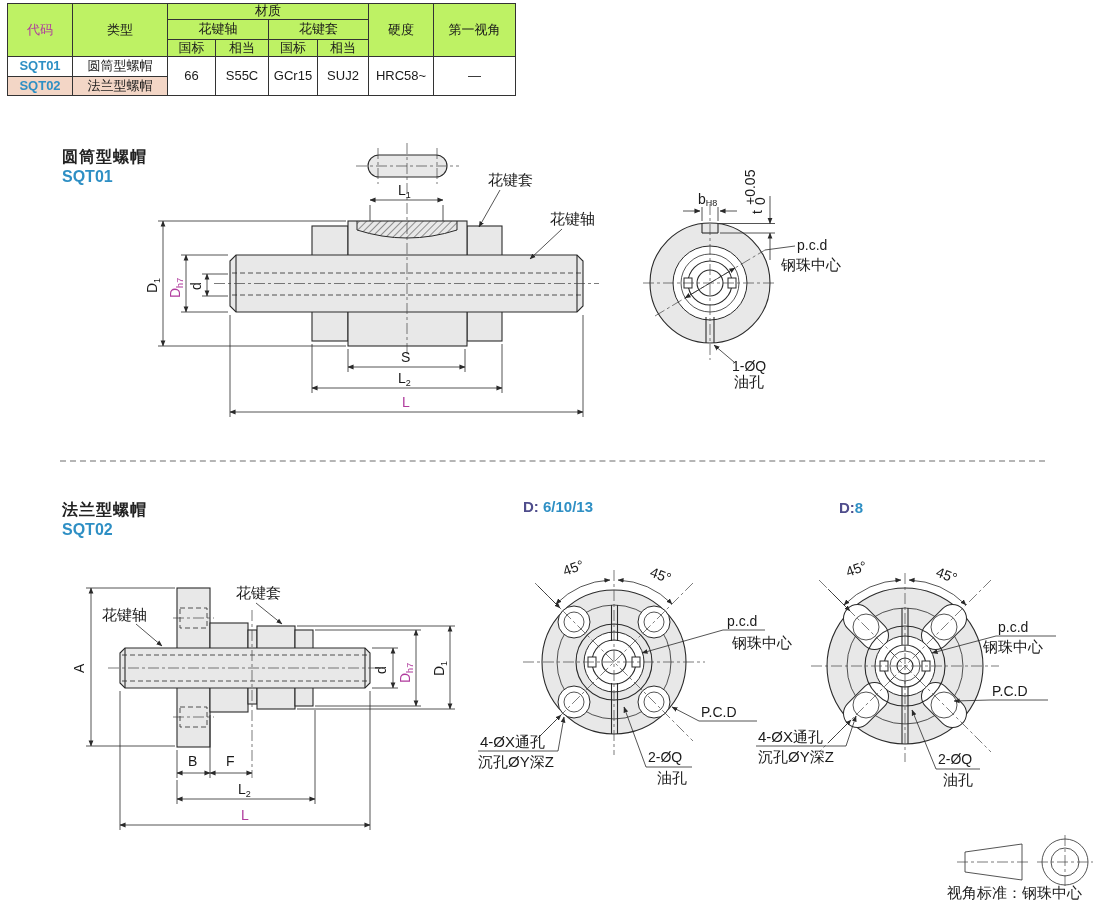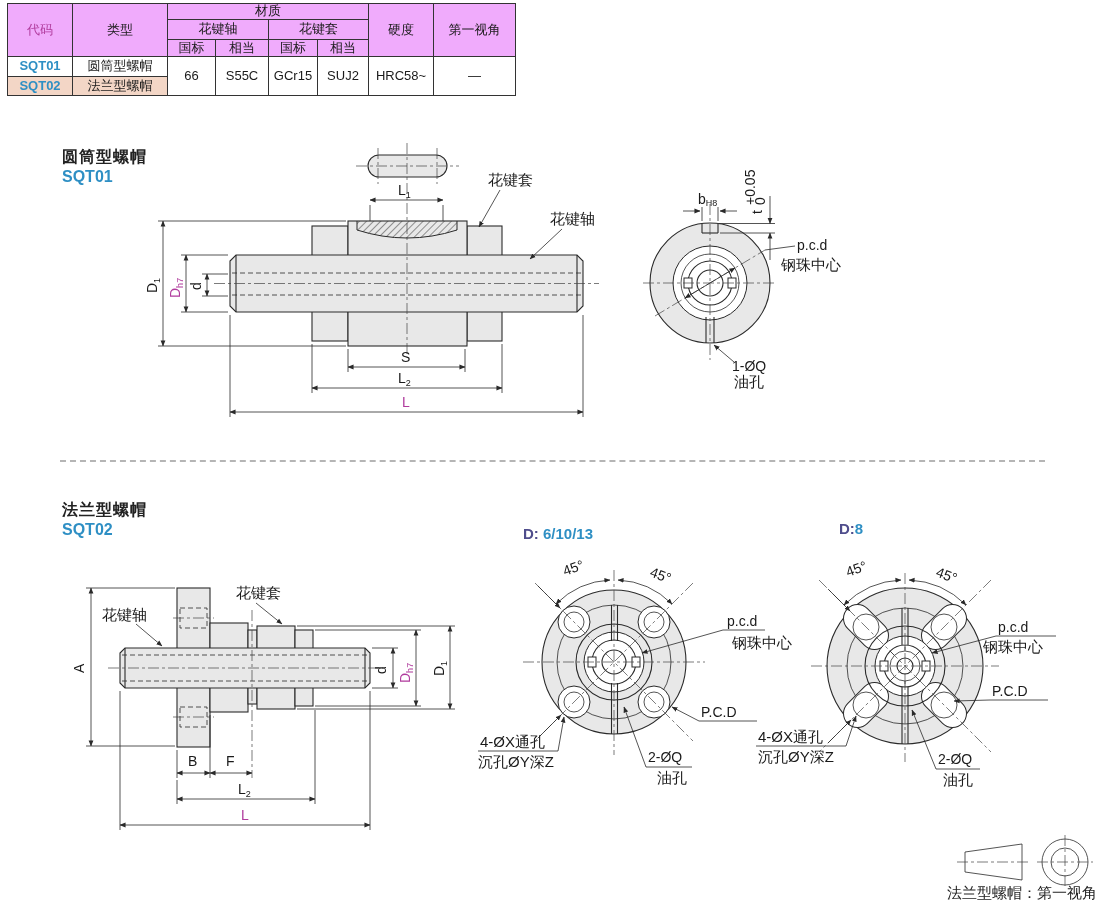--- a/index.html
+++ b/index.html
@@ -2,21 +2,21 @@
 <html><head>
 <meta charset="utf-8">
 <style>
   html,body{margin:0;padding:0;background:#fff;}
   .page{position:relative;width:1110px;height:909px;background:#ffffff;overflow:hidden;
         font-family:"Liberation Sans","DejaVu Sans",sans-serif;color:#1a1a1a;}
   
   table.spec{position:absolute;left:7px;top:3px;border-collapse:collapse;table-layout:fixed;
              font-size:13px;text-align:center;}
   table.spec th,table.spec td{border:1px solid #333;padding:0;line-height:1.1;}
-  table.spec th{background:#f0abfc;font-weight:normal;}
+  table.spec th{background:#bef264;font-weight:normal;}
   .c-code{color:#b03b9d;font-weight:bold;}
   .c-sqt{color:#2e8fc4;font-weight:bold;}
   .hl{background:#f3d6c6;}
   
   .sec-title{position:absolute;font-size:16px;color:#222;font-weight:600;letter-spacing:1px;}
   .sec-code{position:absolute;font-size:16px;color:#2e8fc4;font-weight:bold;}
   .view-title{position:absolute;font-size:15px;font-weight:600;}
   .view-title .dv{color:#4f4d8c;}
   .view-title .dn{color:#2e8fc4;}
   
@@ -222,22 +222,22 @@
       <line class="tn" x1="79" y1="177" x2="99" y2="194" marker-start="url(#arr)"></line>
       <text x="97" y="203">1-ØQ</text>
       <text class="cjk" x="99" y="219">油孔</text>
     </g>
   </svg>
 
   <div class="divider"></div>
 
   <div class="sec-title" style="left:62px;top:500px">法兰型螺帽</div>
   <div class="sec-code" style="left:62px;top:521px">SQT02</div>
-  <div class="view-title" style="left:523px;top:525px"><span class="dv">D:</span><span class="dn"> 6/10/13</span></div>
-  <div class="view-title" style="left:839px;top:520px"><span class="dv">D:</span><span class="dn">8</span></div>
+  <div class="view-title" style="left:523px;top:498px"><span class="dv">D:</span><span class="dn"> 6/10/13</span></div>
+  <div class="view-title" style="left:839px;top:499px"><span class="dv">D:</span><span class="dn">8</span></div>
 
   <svg class="drw" style="left:78px;top:552px" width="390" height="300" viewBox="0 0 390 300">
     <g>
       <rect x="99" y="36" width="33" height="159" class="ol"></rect>
       <rect x="102" y="56" width="27" height="20" class="dsh"></rect>
       <line class="cl" x1="95" y1="66" x2="136" y2="66"></line>
       <rect x="102" y="155" width="27" height="20" class="dsh"></rect>
       <line class="cl" x1="95" y1="165" x2="136" y2="165"></line>
     </g>
     <g>
@@ -451,15 +451,15 @@
       <path class="tn" d="M20,19 L77,11 L77,47 L20,39 Z"></path>
       <line class="cl" x1="12" y1="29" x2="85" y2="29"></line>
     </g>
     <g>
       <circle cx="120" cy="29" r="23" class="tn"></circle>
       <circle cx="120" cy="29" r="14" class="tn"></circle>
       <line class="cl" x1="92" y1="29" x2="148" y2="29"></line>
       <line class="cl" x1="120" y1="2" x2="120" y2="56"></line>
     </g>
   </svg>
-  <div class="footer-text">法兰型螺帽：第一视角</div>
+  <div class="footer-text">视角标准：钢珠中心</div>
 
 </div>
 
 </body></html>

